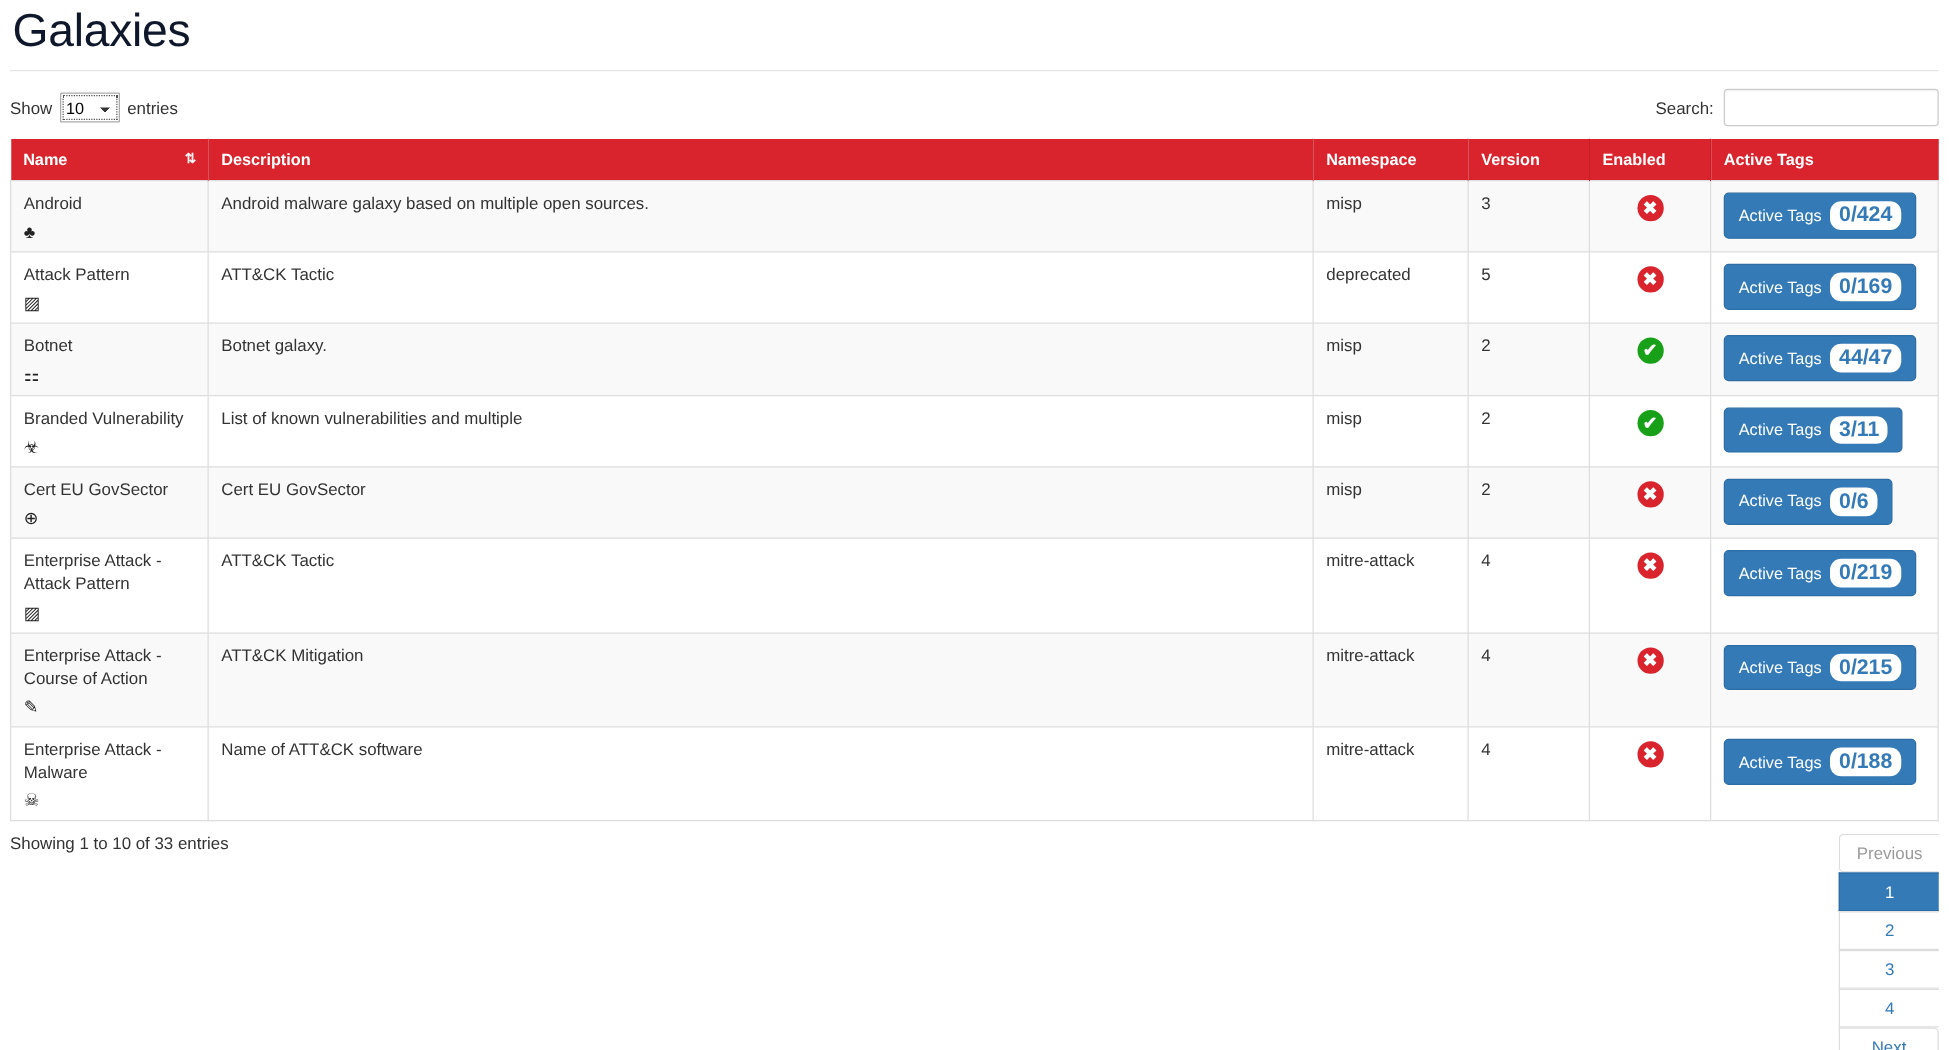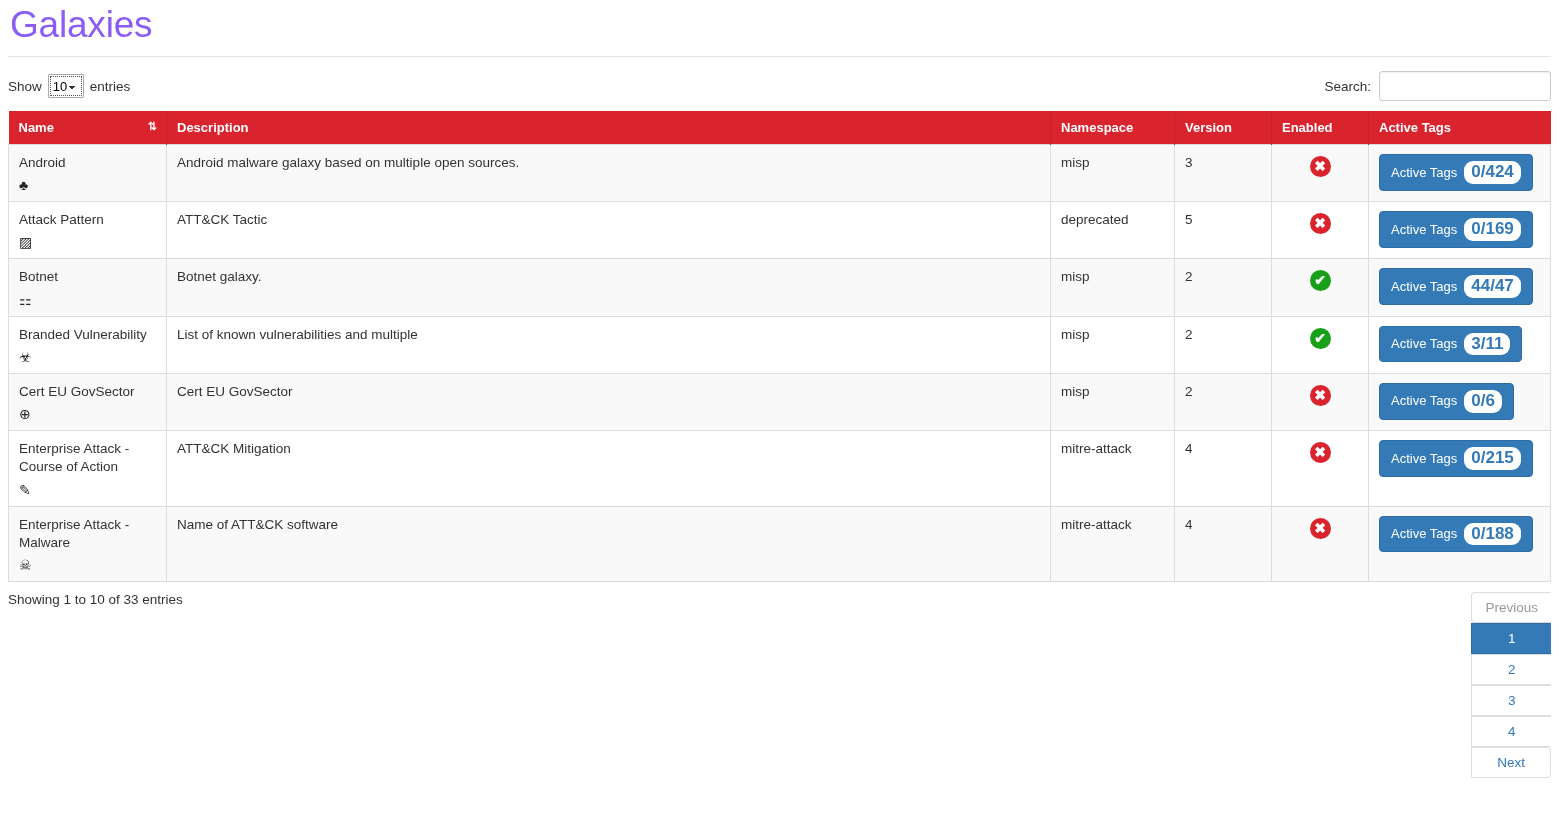--- a/index.html
+++ b/index.html
@@ -9,21 +9,21 @@
     font-family: "Liberation Sans", sans-serif;
     color: #333333;
   }
   body { width: 1559px; height: 840px; overflow: hidden; }
 
   .page { padding: 0 8px; }
 
   .page-title {
     font-size: 37px;
     font-weight: normal;
-    color: #8b5cf6;
+    color: #0f172a;
     margin: 0;
     padding: 4px 0 10px 2px;
     letter-spacing: -0.2px;
   }
   .title-rule {
     border-bottom: 1px solid #e5e5e5;
     margin: 0 0 0 0;
   }
 
   .controls {
@@ -31,21 +31,21 @@
     align-items: center;
     justify-content: space-between;
     padding: 14px 0 10px 0;
     font-size: 13.5px;
   }
   .length-menu { display: flex; align-items: center; gap: 6px; }
   .length-menu label { color: #333; }
   .length-select {
     font-family: "Liberation Sans", sans-serif;
     font-size: 13px;
-    padding: 2px 8px 2px 4px;
+    padding: 2px 20px 2px 4px;
     border: 1px solid #aaa;
     background: #fff;
     border-radius: 1px;
     outline: 1px dotted #555;
     outline-offset: -3px;
     height: 24px;
     -webkit-appearance: none;
     appearance: none;
     background-image: linear-gradient(45deg, transparent 50%, #333 50%), linear-gradient(135deg, #333 50%, transparent 50%);
     background-position: calc(100% - 11px) 11px, calc(100% - 7px) 11px;
@@ -287,20 +287,31 @@
           <td class="col-desc">Cert EU GovSector</td>
           <td class="col-ns">misp</td>
           <td class="col-ver">2</td>
           <td class="col-enabled enabled-cell"><span class="status no">✖</span></td>
           <td class="col-tags"><div class="btn-tags">
               <span>Active Tags</span>
               <span class="badge">0/6</span>
             </div></td>
         </tr>
         <tr>
+          <td class="col-name"><span>Enterprise Attack - Attack Pattern</span><span class="glyph">▨</span></td>
+          <td class="col-desc">ATT&amp;CK Tactic</td>
+          <td class="col-ns">mitre-attack</td>
+          <td class="col-ver">4</td>
+          <td class="col-enabled enabled-cell"><span class="status no">✖</span></td>
+          <td class="col-tags"><div class="btn-tags">
+              <span>Active Tags</span>
+              <span class="badge">0/219</span>
+            </div></td>
+        </tr>
+        <tr>
           <td class="col-name"><span>Enterprise Attack - Course of Action</span><span class="glyph">✎</span></td>
           <td class="col-desc">ATT&amp;CK Mitigation</td>
           <td class="col-ns">mitre-attack</td>
           <td class="col-ver">4</td>
           <td class="col-enabled enabled-cell"><span class="status no">✖</span></td>
           <td class="col-tags"><div class="btn-tags">
               <span>Active Tags</span>
               <span class="badge">0/215</span>
             </div></td>
         </tr>

